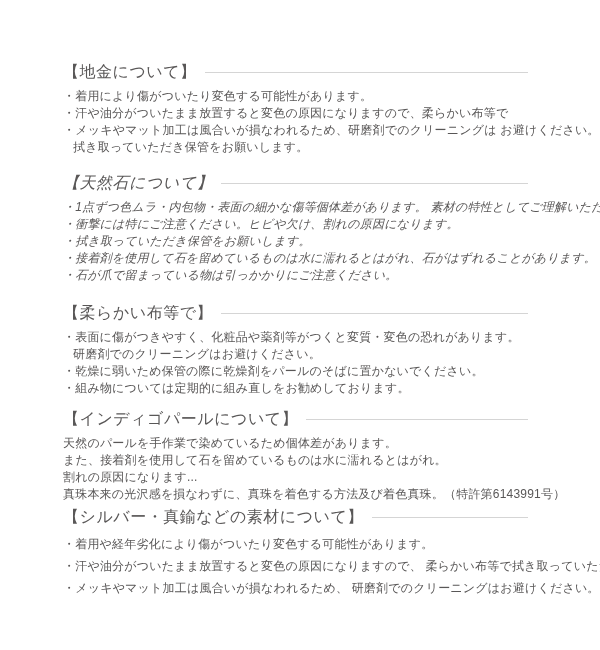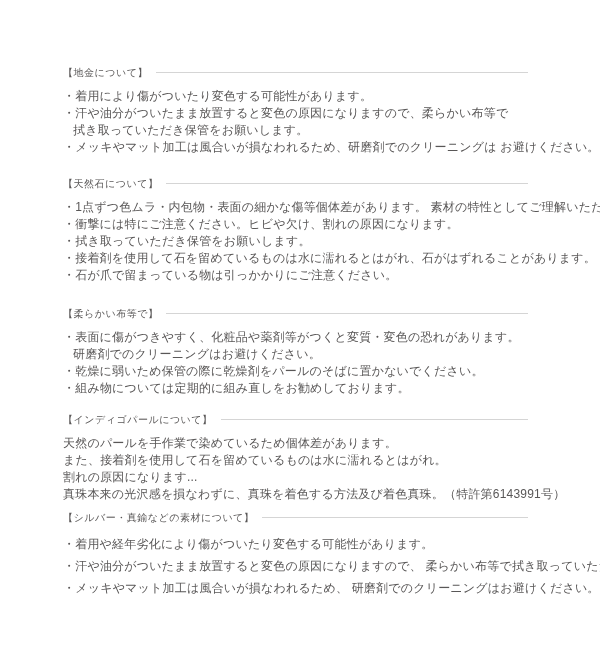--- a/index.html
+++ b/index.html
@@ -19,21 +19,21 @@
   .section {
     margin-bottom: 19px;
   }
   .section-head {
     display: flex;
     align-items: center;
     width: 465px;
     height: 17px;
   }
   .section-heading {
-    font-size: 10px;
+    font-size: 16px;
     letter-spacing: 0.5px;
     white-space: nowrap;
     color: #595757;
   }
   .section-rule {
     flex: 1;
     height: 1px;
     background: #d5d5d5;
     margin-left: 8px;
   }
@@ -48,40 +48,40 @@
     color: #595757;
   }
   .line.indent {
     padding-left: 10px;
   }
   .section.wide .line {
     line-height: 22px;
   }
   
   .section:nth-child(1) { margin-bottom: 19px; }
-  .section:nth-child(2) { margin-bottom: 21px; }
+  .section:nth-child(2) { margin-bottom: 21px; font-style: italic; }
   .section:nth-child(3) { margin-bottom: 14px; }
   .section:nth-child(4) { margin-bottom: 6px; }
   .section:nth-child(5) { margin-bottom: 0; }
 </style>
 </head>
 <body>
 
 <div class="wrap">
 
   <div class="section">
     <div class="section-head">
       <span class="section-heading">【地金について】</span>
       <span class="section-rule"></span>
     </div>
     <div class="lines">
         <div class="line">・着用により傷がついたり変色する可能性があります。</div>
         <div class="line">・汗や油分がついたまま放置すると変色の原因になりますので、柔らかい布等で</div>
+        <div class="line">・メッキやマット加工は風合いが損なわれるため、研磨剤でのクリーニングは お避けください。</div>
         <div class="line indent">拭き取っていただき保管をお願いします。</div>
-        <div class="line">・メッキやマット加工は風合いが損なわれるため、研磨剤でのクリーニングは お避けください。</div>
       </div>
   </div>
 
   <div class="section">
     <div class="section-head">
       <span class="section-heading">【天然石について】</span>
       <span class="section-rule"></span>
     </div>
     <div class="lines">
         <div class="line">・1点ずつ色ムラ・内包物・表面の細かな傷等個体差があります。 素材の特性としてご理解いただきご愛用ください。</div>

